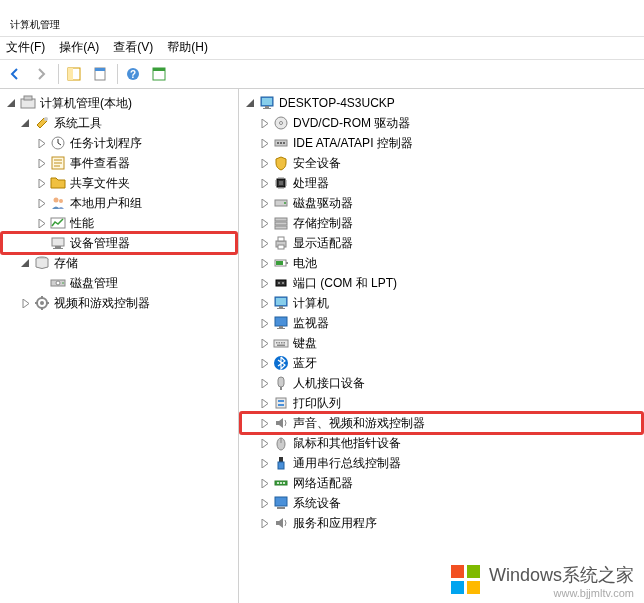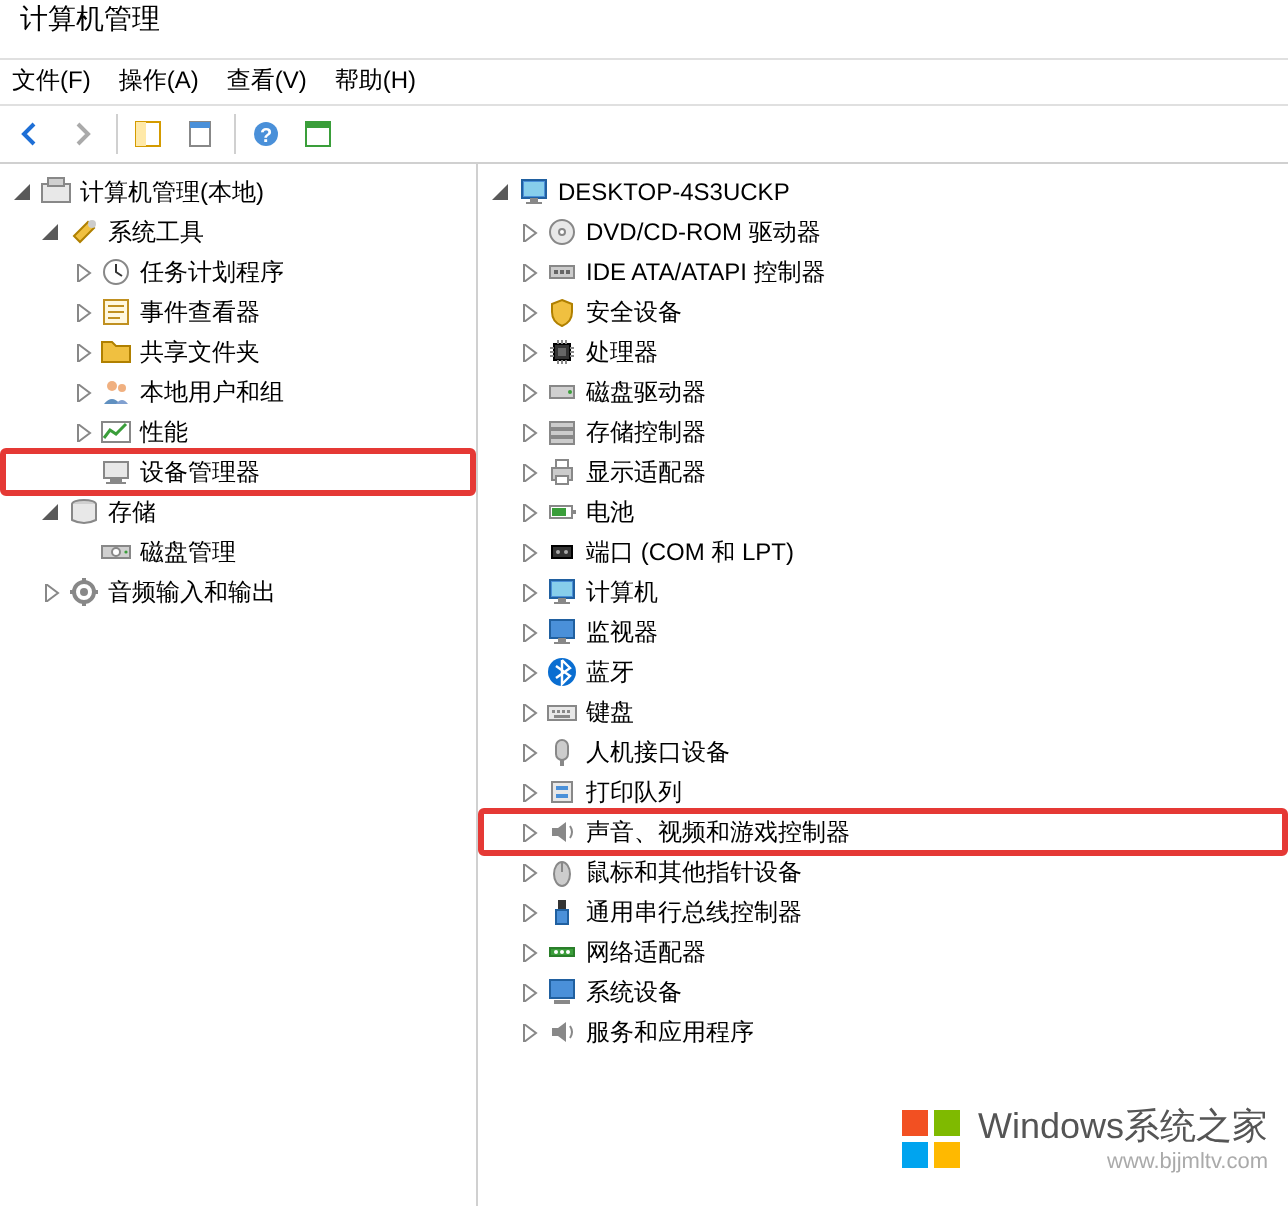--- a/index.html
+++ b/index.html
@@ -1,34 +1,34 @@
 <!DOCTYPE html>
 <html><head>
   <meta charset="utf-8">
   <style>
     * { margin: 0; padding: 0; box-sizing: border-box; }
     body { font-family: "Microsoft YaHei", "Segoe UI", sans-serif; font-size: 12px; background: #fff; width: 644px; height: 603px; overflow: hidden; position: relative; }
-    .titlebar { height: 30px; padding: 1px 10px; font-size: 14px; background: #fff; border-bottom: 1px solid #e0e0e0; }
+    .titlebar { height: 30px; padding: 18px 10px; font-size: 10px; background: #fff; border-bottom: 1px solid #e0e0e0; }
     .menubar { height: 22px; padding: 2px 6px; display: flex; gap: 14px; font-size: 12px; }
     .menubar span { cursor: default; }
     .toolbar { height: 30px; padding: 3px 4px; display: flex; align-items: center; gap: 2px; border-top: 1px solid #e0e0e0; border-bottom: 1px solid #d0d0d0; }
     .tb-btn { width: 24px; height: 24px; display: flex; align-items: center; justify-content: center; border: 1px solid transparent; }
     .tb-sep { width: 1px; height: 20px; background: #d0d0d0; margin: 0 2px; }
     .content { display: flex; height: calc(100% - 82px); }
     .left-pane { width: 239px; border-right: 1px solid #d0d0d0; padding: 4px 2px; overflow: hidden; }
     .right-pane { flex: 1; padding: 4px 2px; overflow: hidden; }
     .tree-item { display: flex; align-items: center; height: 20px; white-space: nowrap; cursor: default; position: relative; }
     .exp { width: 14px; height: 14px; display: flex; align-items: center; justify-content: center; font-size: 9px; color: #666; cursor: pointer; font-family: sans-serif; }
     .icon { width: 16px; height: 16px; margin: 0 4px 0 2px; display: inline-flex; align-items: center; justify-content: center; flex-shrink: 0; }
     .label { font-size: 12px; }
     .indent-0 { padding-left: 2px; }
     .indent-1 { padding-left: 16px; }
     .indent-2 { padding-left: 32px; }
     .highlight-box { border: 3px solid #e53935; border-radius: 3px; position: absolute; pointer-events: none; }
-    .watermark { position: absolute; bottom: 16px; right: 10px; display: flex; align-items: flex-end; gap: 6px; font-size: 18px; color: #555; }
+    .watermark { position: absolute; bottom: 4px; right: 10px; display: flex; align-items: flex-start; gap: 6px; font-size: 18px; color: #555; }
     svg { display: block; }
   </style>
 </head>
 <body>
 
 <div class="titlebar">
   <span>计算机管理</span>
 </div>
 
 <div class="menubar">
@@ -233,21 +233,21 @@
             <path d="M2 0 L8 4.5 L2 9 Z" fill="none" stroke="#888"></path>
           </svg>
         </span>
         <span class="icon">
           <svg width="16" height="16" viewBox="0 0 16 16">
             <circle cx="8" cy="8" r="5" fill="none" stroke="#888" stroke-width="2"></circle>
             <circle cx="8" cy="8" r="2" fill="#888"></circle>
             <path d="M8 1v3M8 12v3M1 8h3M12 8h3" stroke="#888" stroke-width="2"></path>
           </svg>
         </span>
-        <span class="label">音频输入和输出</span>
+        <span class="label">视频和游戏控制器</span>
       </div>
     </div>
   <div class="right-pane" id="right-pane">
       <div class="tree-item indent-0">
         <span class="exp" style="width: 14px; font-size: 9px; color: rgb(119, 119, 119); text-align: center;">
           <svg width="9" height="9">
             <path d="M0 8 L8 0 L8 8 Z" fill="#595959"></path>
           </svg>
         </span>
         <span class="icon">
@@ -415,52 +415,52 @@
           </svg>
         </span>
         <span class="icon">
           <svg width="16" height="16" viewBox="0 0 16 16">
             <rect x="2" y="2" width="12" height="9" fill="#4a90d9" stroke="#2060a0"></rect>
             <rect x="6" y="11" width="4" height="2" fill="#888"></rect>
             <rect x="4" y="13" width="8" height="1" fill="#888"></rect>
           </svg>
         </span>
         <span class="label">监视器</span>
-      </div>
-      <div class="tree-item indent-1">
-        <span class="exp" style="width: 14px; font-size: 9px; color: rgb(119, 119, 119); text-align: center;">
-          <svg width="9" height="9">
-            <path d="M2 0 L8 4.5 L2 9 Z" fill="none" stroke="#888"></path>
-          </svg>
-        </span>
-        <span class="icon">
-          <svg width="16" height="16" viewBox="0 0 16 16">
-            <circle cx="8" cy="8" r="7" fill="#0a6ed1"></circle>
-            <path d="M8 2 L8 14 L12 10 L5 5 M8 2 L12 6 L5 11" stroke="#fff" fill="none" stroke-width="1.2"></path>
-          </svg>
-        </span>
-        <span class="label">蓝牙</span>
       </div>
       <div class="tree-item indent-1">
         <span class="exp" style="width: 14px; font-size: 9px; color: rgb(119, 119, 119); text-align: center;">
           <svg width="9" height="9">
             <path d="M2 0 L8 4.5 L2 9 Z" fill="none" stroke="#888"></path>
           </svg>
         </span>
         <span class="icon">
           <svg width="16" height="16" viewBox="0 0 16 16">
             <rect x="1" y="5" width="14" height="7" fill="#e8e8e8" stroke="#888"></rect>
             <rect x="3" y="7" width="1.5" height="1.5" fill="#888"></rect>
             <rect x="5.5" y="7" width="1.5" height="1.5" fill="#888"></rect>
             <rect x="8" y="7" width="1.5" height="1.5" fill="#888"></rect>
             <rect x="10.5" y="7" width="1.5" height="1.5" fill="#888"></rect>
             <rect x="4" y="9.5" width="8" height="1.5" fill="#888"></rect>
           </svg>
         </span>
         <span class="label">键盘</span>
+      </div>
+      <div class="tree-item indent-1">
+        <span class="exp" style="width: 14px; font-size: 9px; color: rgb(119, 119, 119); text-align: center;">
+          <svg width="9" height="9">
+            <path d="M2 0 L8 4.5 L2 9 Z" fill="none" stroke="#888"></path>
+          </svg>
+        </span>
+        <span class="icon">
+          <svg width="16" height="16" viewBox="0 0 16 16">
+            <circle cx="8" cy="8" r="7" fill="#0a6ed1"></circle>
+            <path d="M8 2 L8 14 L12 10 L5 5 M8 2 L12 6 L5 11" stroke="#fff" fill="none" stroke-width="1.2"></path>
+          </svg>
+        </span>
+        <span class="label">蓝牙</span>
       </div>
       <div class="tree-item indent-1">
         <span class="exp" style="width: 14px; font-size: 9px; color: rgb(119, 119, 119); text-align: center;">
           <svg width="9" height="9">
             <path d="M2 0 L8 4.5 L2 9 Z" fill="none" stroke="#888"></path>
           </svg>
         </span>
         <span class="icon">
           <svg width="16" height="16" viewBox="0 0 16 16">
             <rect x="5" y="2" width="6" height="10" rx="3" fill="#ccc" stroke="#888"></rect>

